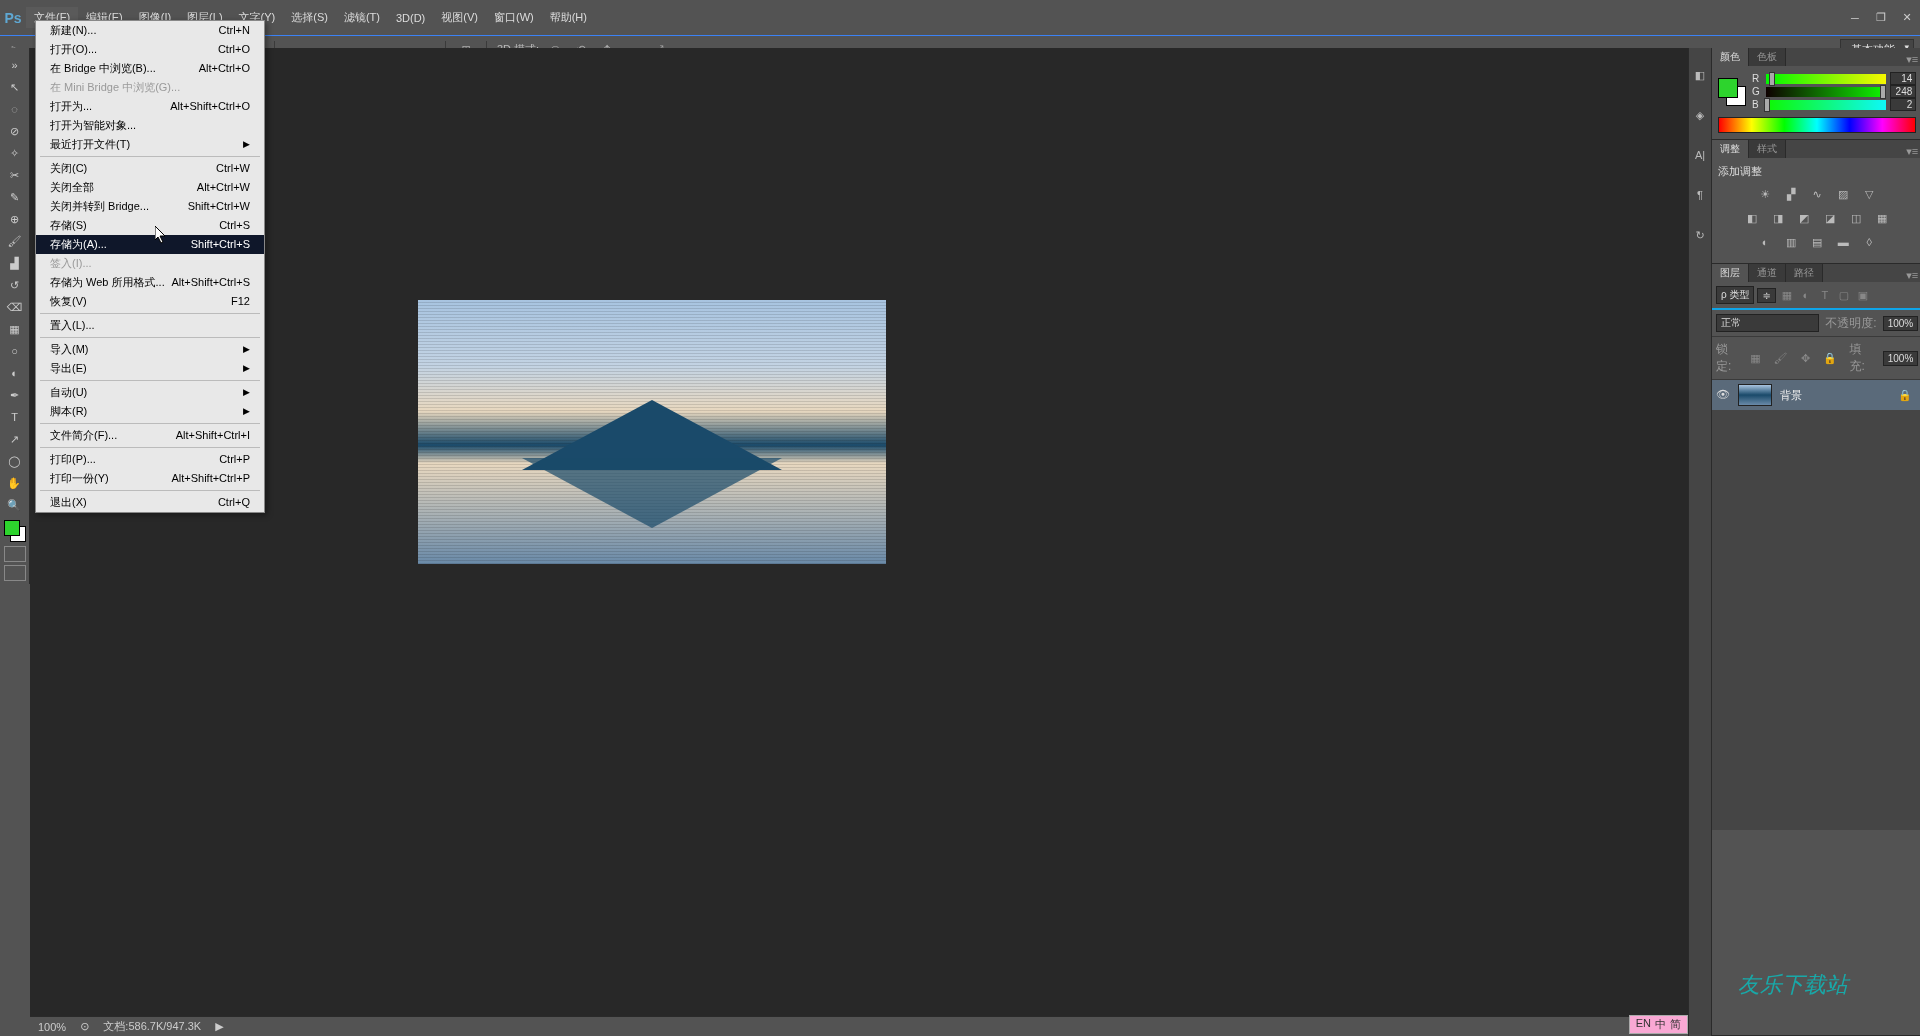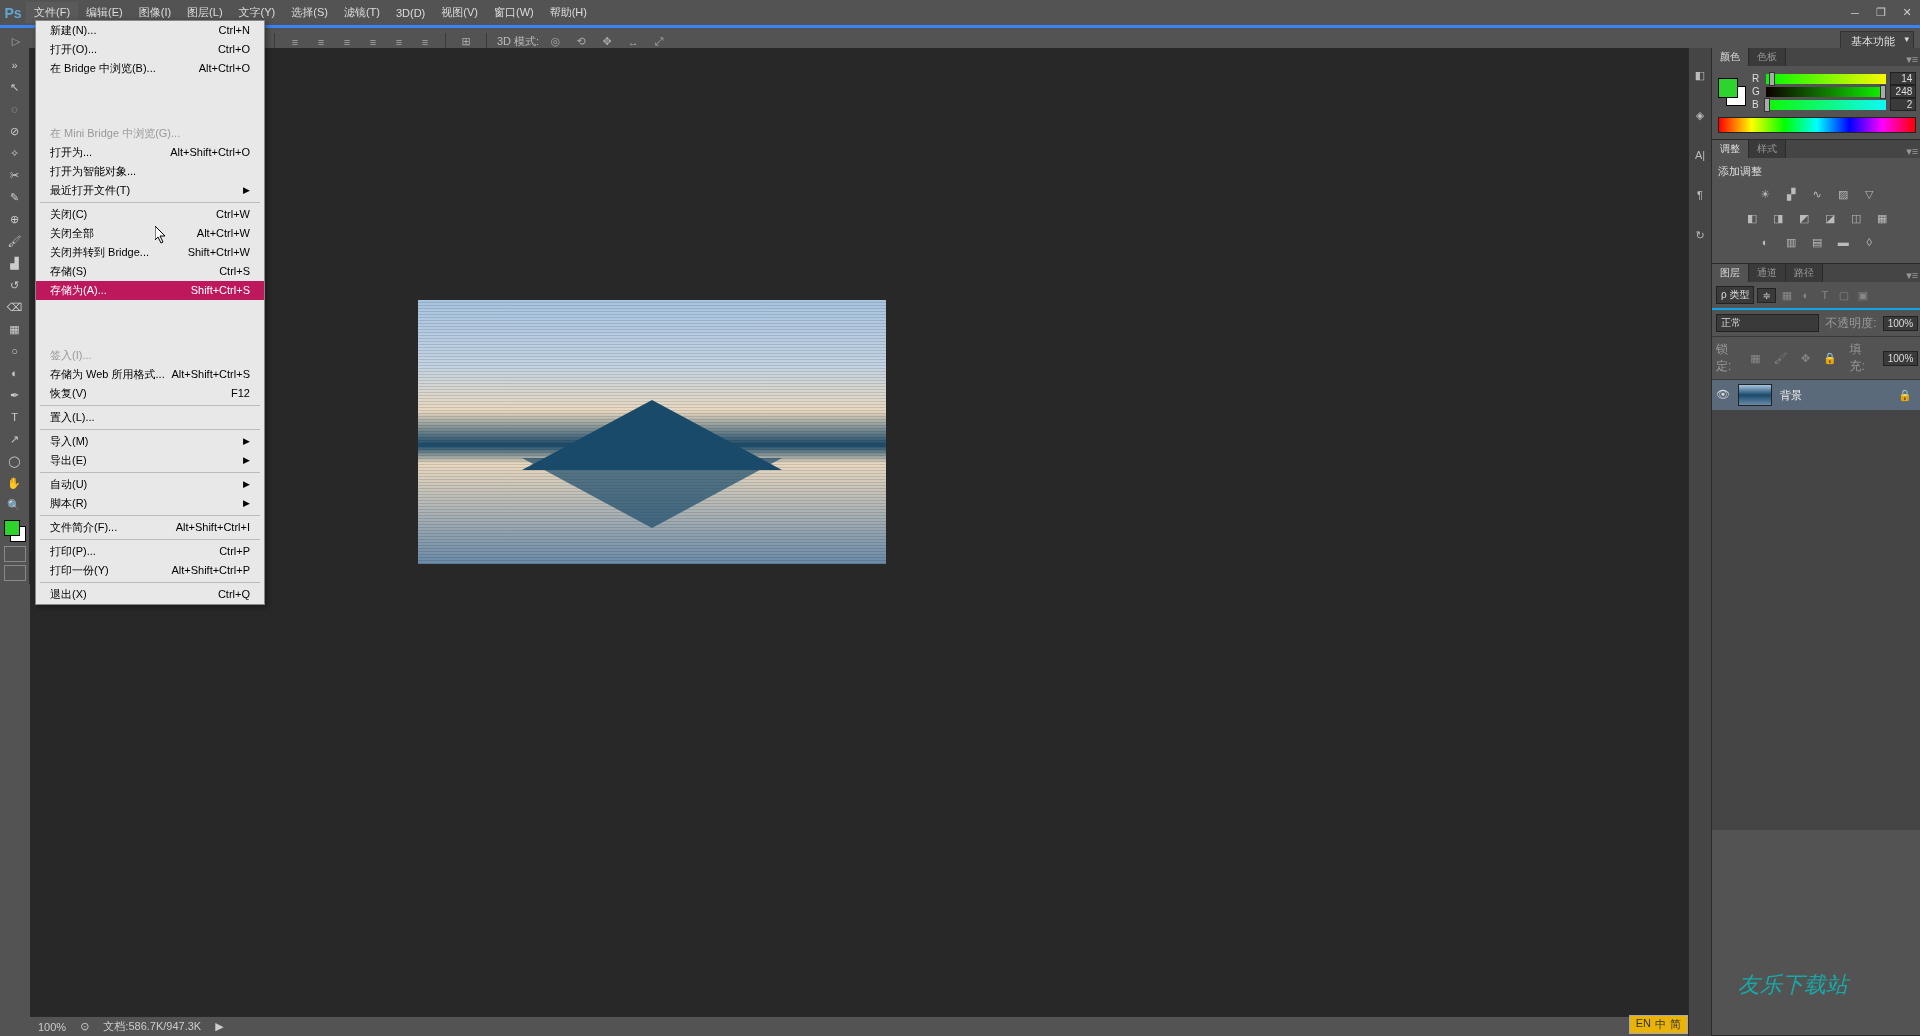--- a/index.html
+++ b/index.html
@@ -1,19 +1,19 @@
 <!DOCTYPE html>
 <html><head>
 <meta charset="utf-8">
 <style>
 * { margin: 0; padding: 0; box-sizing: border-box; font-family: "Microsoft YaHei", Tahoma, sans-serif; font-size: 11px; user-select: none; }
 body { background: #535353; color: #ccc; width: 1920px; height: 1036px; overflow: hidden; position: relative; }
 
 
-.menubar { height: 28px; background: #535353; display: flex; align-items: center; border-bottom: 3px solid #3b82f6; }
+.menubar { height: 36px; background: #535353; display: flex; align-items: center; border-bottom: 1px solid #3b82f6; }
 .ps-logo { width: 26px; height: 20px; display: flex; align-items: center; justify-content: center; color: #5fa8d3; font-weight: bold; font-size: 14px; }
 .menu-item { padding: 3px 8px; color: #ddd; cursor: default; }
 .menu-item.active { background: #5a5a5a; }
 .window-controls { margin-left: auto; display: flex; }
 .win-btn { width: 26px; height: 18px; display: flex; align-items: center; justify-content: center; color: #ccc; }
 
 
 .optionsbar { height: 28px; background: #535353; display: flex; align-items: center; border-bottom: 1px solid #2a2a2a; padding: 0 6px; gap: 6px; }
 .opt-icon { width: 20px; height: 20px; display: flex; align-items: center; justify-content: center; color: #aaa; }
 .opt-sep { width: 1px; height: 18px; background: #3a3a3a; margin: 0 4px; }
@@ -25,22 +25,22 @@
 .tools { position: absolute; left: 0; top: 48px; width: 30px; background: #535353; border-right: 1px solid #2a2a2a; padding-top: 6px; }
 .tool { width: 28px; height: 22px; display: flex; align-items: center; justify-content: center; color: #ccc; margin: 0 auto; }
 .color-swatch-box { width: 22px; height: 22px; margin: 4px auto; position: relative; }
 .swatch-fg { width: 16px; height: 16px; background: #2dd42d; border: 1px solid #000; position: absolute; top: 0; left: 0; }
 .swatch-bg { width: 16px; height: 16px; background: #fff; border: 1px solid #000; position: absolute; bottom: 0; right: 0; }
 .mode-icon { width: 22px; height: 16px; margin: 3px auto; border: 1px solid #888; display: block; }
 
 
 .dropdown { position: absolute; left: 35px; top: 20px; width: 230px; background: #e8e8e8; color: #000; border: 1px solid #888; box-shadow: 2px 2px 6px rgba(0,0,0,0.4); z-index: 100; }
 .dd-item { display: flex; justify-content: space-between; padding: 2px 14px; line-height: 15px; }
-.dd-item.disabled { color: #999; margin-top: 46px; }
-.dd-item.highlight { background: #be185d; color: #fff; }
+.dd-item.disabled { color: #999; }
+.dd-item.highlight { background: #0f172a; color: #fff; }
 .dd-item .arrow { font-size: 9px; }
 .dd-sep { height: 1px; background: #bbb; margin: 2px 4px; }
 
 
 .canvas-area { position: absolute; left: 30px; top: 48px; right: 232px; bottom: 20px; background: #282828; overflow: hidden; }
 .canvas-img { position: absolute; left: 388px; top: 252px; width: 468px; height: 264px; background: linear-gradient(180deg,#a8c4e0 0%,#c3d3e3 25%,#e8d8c0 42%,#1a4a6a 55%,#e8d8c0 62%,#6a8aa8 100%); }
 .canvas-img::before { content:''; position:absolute; inset:0; background: repeating-linear-gradient(0deg, rgba(0,0,0,0.12) 0 1px, transparent 1px 3px); }
 .mountain { position:absolute; left:50%; top:38%; transform:translateX(-50%); border-left:130px solid transparent; border-right:130px solid transparent; border-bottom:70px solid #1a4a6a; }
 .mountain-reflect { position:absolute; left:50%; top:60%; transform:translateX(-50%) scaleY(-1); border-left:130px solid transparent; border-right:130px solid transparent; border-bottom:70px solid #1a4a6a; opacity:0.7; }
 .cursor { position: absolute; left: 155px; top: 226px; z-index: 200; pointer-events: none; }
@@ -85,21 +85,21 @@
 .lock-row { display:flex; align-items:center; gap:12px; padding:4px; border-bottom:1px solid #3a3a3a;}
 .layer-item { display:flex; align-items:center; gap:8px; padding:4px; background:#5a6a7a;}
 .eye { width:14px; height:14px; color:#ddd;}
 .thumb { width:34px; height:22px; background: linear-gradient(180deg,#a8c4e0,#1a4a6a,#6a8aa8); border:1px solid #222;}
 .layer-name { color:#eee; font-size:11px;}
 .lock-icon { margin-left:auto; color:#bbb; margin-right:6px;}
 .layers-empty { height: 420px; background:#454545;}
 
 
 .statusbar { position:absolute; left:30px; bottom:0; right:232px; height:20px; background:#535353; border-top:1px solid #2a2a2a; display:flex; align-items:center; padding:0 8px; gap:14px; color:#ccc; font-size:10px;}
-.taskbar-right { position:absolute; right:232px; bottom:2px; display:flex; gap:4px; background:#eab308; color:#333; padding:1px 6px; border:1px solid #aaa; font-size:10px;}
+.taskbar-right { position:absolute; right:232px; bottom:2px; display:flex; gap:4px; background:#f9a8d4; color:#333; padding:1px 6px; border:1px solid #aaa; font-size:10px;}
 
 .watermark { position:absolute; right:72px; bottom:36px; color:#0cc; font-size:22px; font-style:italic; opacity:0.7; font-family:cursive;}
 </style>
 </head>
 <body>
 
 <div class="menubar">
   <div class="ps-logo">Ps</div>
   <div class="menu-item active">文件(F)</div>
   <div class="menu-item">编辑(E)</div>

